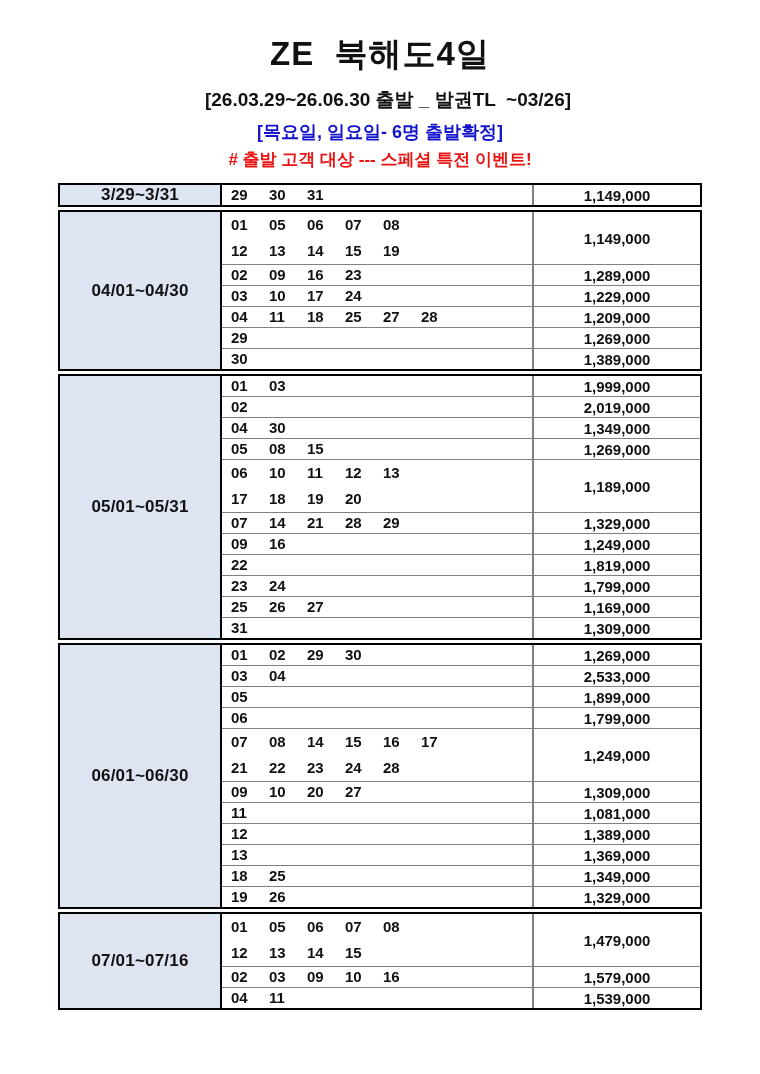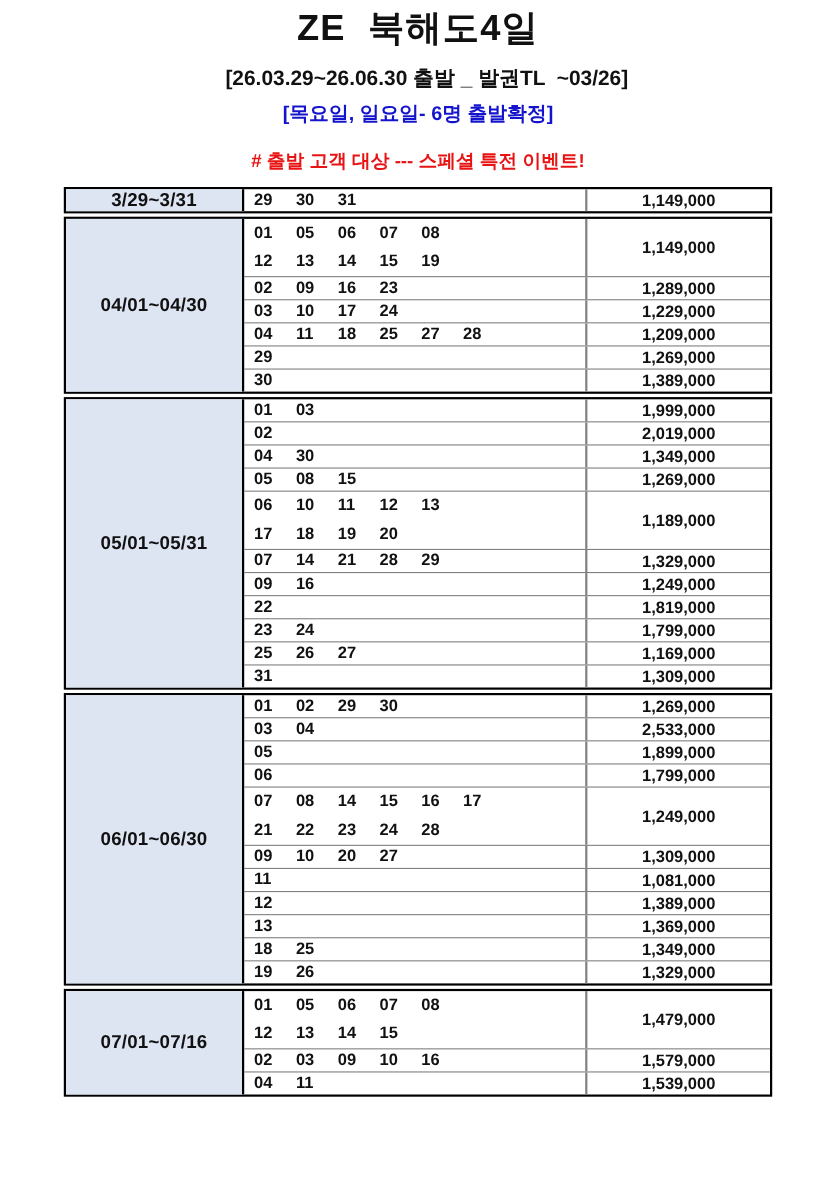--- a/index.html
+++ b/index.html
@@ -1,30 +1,30 @@
 <!DOCTYPE html>
 <html style="--blue: #1414cc; --red: #e81414; --range-bg: #dde4f2; --dark: #000000; --gray: #808080;"><head>
 <meta charset="utf-8">
 <style>
   html,body{margin:0;padding:0;}
   body{
     width:760px;height:1074px;background:#ffffff;
     font-family:"Liberation Sans","DejaVu Sans",sans-serif;
     font-weight:bold;color:#111;overflow:hidden;
   }
-  .header{ text-align:center; padding-top:3px; }
+  .header{ text-align:center; padding-top:32px; }
   .title{
     font-size:33px; letter-spacing:1px; white-space:pre;
     margin:0 0 10px 0; color:#111;
   }
   .subtitle{
     font-size:19px; white-space:pre; margin:0 0 7px 16px; color:#111;
   }
   .notice-blue{
-    font-size:18px; white-space:pre; margin:0 0 20px 0; color:var(--blue,#1414cc);
+    font-size:18px; white-space:pre; margin:0 0 4px 0; color:var(--blue,#1414cc);
   }
   .notice-red{
     font-size:17px; white-space:pre; margin:0 0 12px 0; color:var(--red,#e81414);
   }
   .table-wrap{ width:644px; margin:6px auto 0 auto; }
   .section{
     display:flex; border:2px solid var(--dark,#000); margin-bottom:3px;
     background:#fff; box-sizing:border-box;
   }
   .range-cell{

